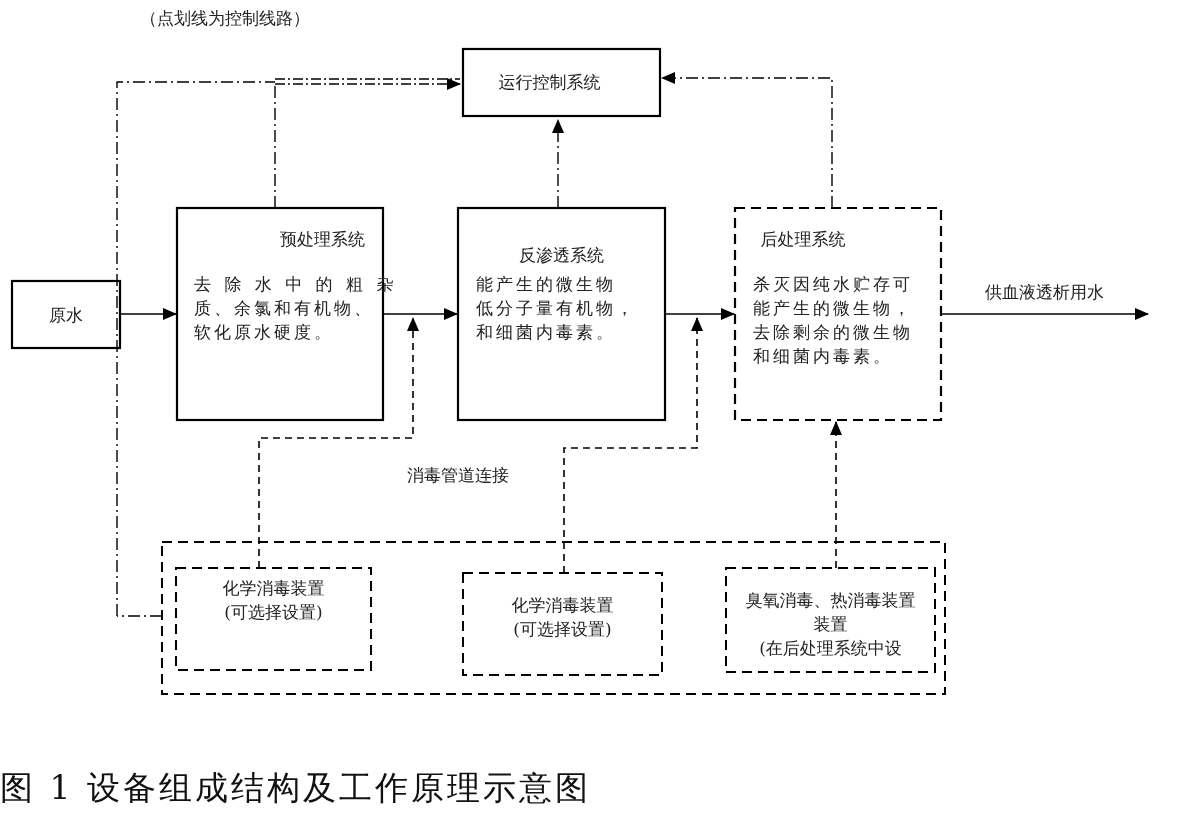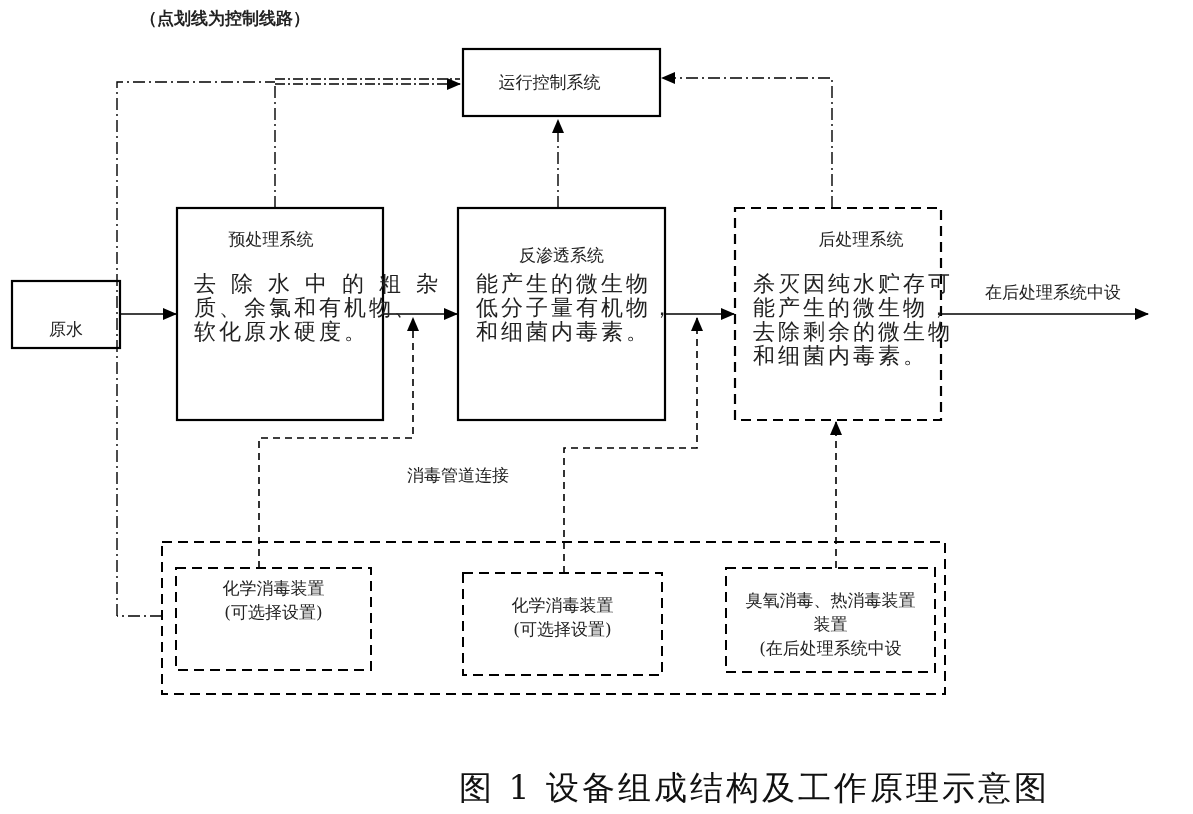--- a/index.html
+++ b/index.html
@@ -1,22 +1,22 @@
 <!DOCTYPE html>
 <html><head>
 <meta charset="utf-8">
 <style>
   html, body { margin: 0; padding: 0; background: #ffffff; }
   body { width: 1193px; height: 814px; position: relative; overflow: hidden;
          font-family: "DejaVu Serif", "Liberation Serif", serif; color: #1a1a1a; }
   svg#diagram { position: absolute; left: 0; top: 0; }
   .txt { position: absolute; font-size: 17px; line-height: 24px; white-space: nowrap; color: #222; }
   .center { text-align: center; }
-  .body-text { position: absolute; font-size: 22px; line-height: 24px; letter-spacing: 3px; color: #222; }
-  .caption { position: absolute; left: 0; width: 1050px; top: 766px; text-align: right;
+  .body-text { position: absolute; font-size: 17px; line-height: 24px; letter-spacing: 3px; color: #222; }
+  .caption { position: absolute; left: 0; width: 1050px; top: 766px; text-align: left;
              font-size: 33px; letter-spacing: 3px; color: #111; }
 </style>
 </head>
 <body>
 
 <svg id="diagram" width="1193" height="814" viewBox="0 0 1193 814">
   <defs>
     <marker id="arrow" viewBox="0 0 10 10" refX="9" refY="5" markerWidth="9" markerHeight="9" markerUnits="userSpaceOnUse" orient="auto">
       <path d="M0,0 L10,5 L0,10 z" fill="#000"></path>
     </marker>
@@ -53,49 +53,49 @@
     <path d="M275,84 L460,84" marker-end="url(#arrowL)"></path>
   </g>
 
   <g fill="none" stroke="#000" stroke-width="1.6" stroke-dasharray="7,5">
     <path d="M259,568 L259,438 L413,438 L413,318" marker-end="url(#arrowL)"></path>
     <path d="M564,573 L564,448 L697,448 L697,318" marker-end="url(#arrowL)"></path>
     <path d="M836,568 L836,422" marker-end="url(#arrowL)"></path>
   </g>
 </svg>
 
-<div class="txt" style="left:140px; top:6px; font-size:17px;font-weight:bold;">（点划线为控制线路）</div>
+<div class="txt" style="left:140px; top:6px; font-size:17px;">（点划线为控制线路）</div>
 
-<div class="txt center" style="left:12px; top:303px; width:108px;margin-top:14px;">原水</div>
+<div class="txt center" style="left:12px; top:303px; width:108px;">原水</div>
 
 <div class="txt center" style="left:463px; top:70px; width:173px;">运行控制系统</div>
 
-<div class="txt center" style="left:177px; top:227px; width:188px;">预处理系统</div>
+<div class="txt center" style="left:177px; top:227px; width:188px;text-align:right;">预处理系统</div>
 <div class="body-text" style="left:194px; top:272px;">
   <div style="letter-spacing:4px;">去 除 水 中 的 粗 杂</div>
   <div>质、余氯和有机物、</div>
   <div>软化原水硬度。</div>
 </div>
 
 <div class="txt center" style="left:458px; top:227px; width:207px;margin-top:16px;">反渗透系统</div>
 <div class="body-text" style="left:476px; top:272px;">
   <div>能产生的微生物</div>
   <div>低分子量有机物，</div>
   <div>和细菌内毒素。</div>
 </div>
 
-<div class="txt center" style="left:758px; top:227px; width:206px;">后处理系统</div>
+<div class="txt center" style="left:700px; top:227px; width:206px;">后处理系统</div>
 <div class="body-text" style="left:753px; top:272px;">
   <div>杀灭因纯水贮存可</div>
   <div>能产生的微生物，</div>
   <div>去除剩余的微生物</div>
   <div>和细菌内毒素。</div>
 </div>
 
-<div class="txt" style="left:985px; top:280px;">在后处理系统中设</div>
+<div class="txt" style="left:985px; top:280px;">供血液透析用水</div>
 
 <div class="txt" style="left:407px; top:463px;">消毒管道连接</div>
 
 <div class="txt center" style="left:176px; top:576px; width:195px;text-align:center;">
   <div>化学消毒装置</div>
   <div>(可选择设置)</div>
 </div>
 
 <div class="txt center" style="left:463px; top:593px; width:199px;">
   <div>化学消毒装置</div>

